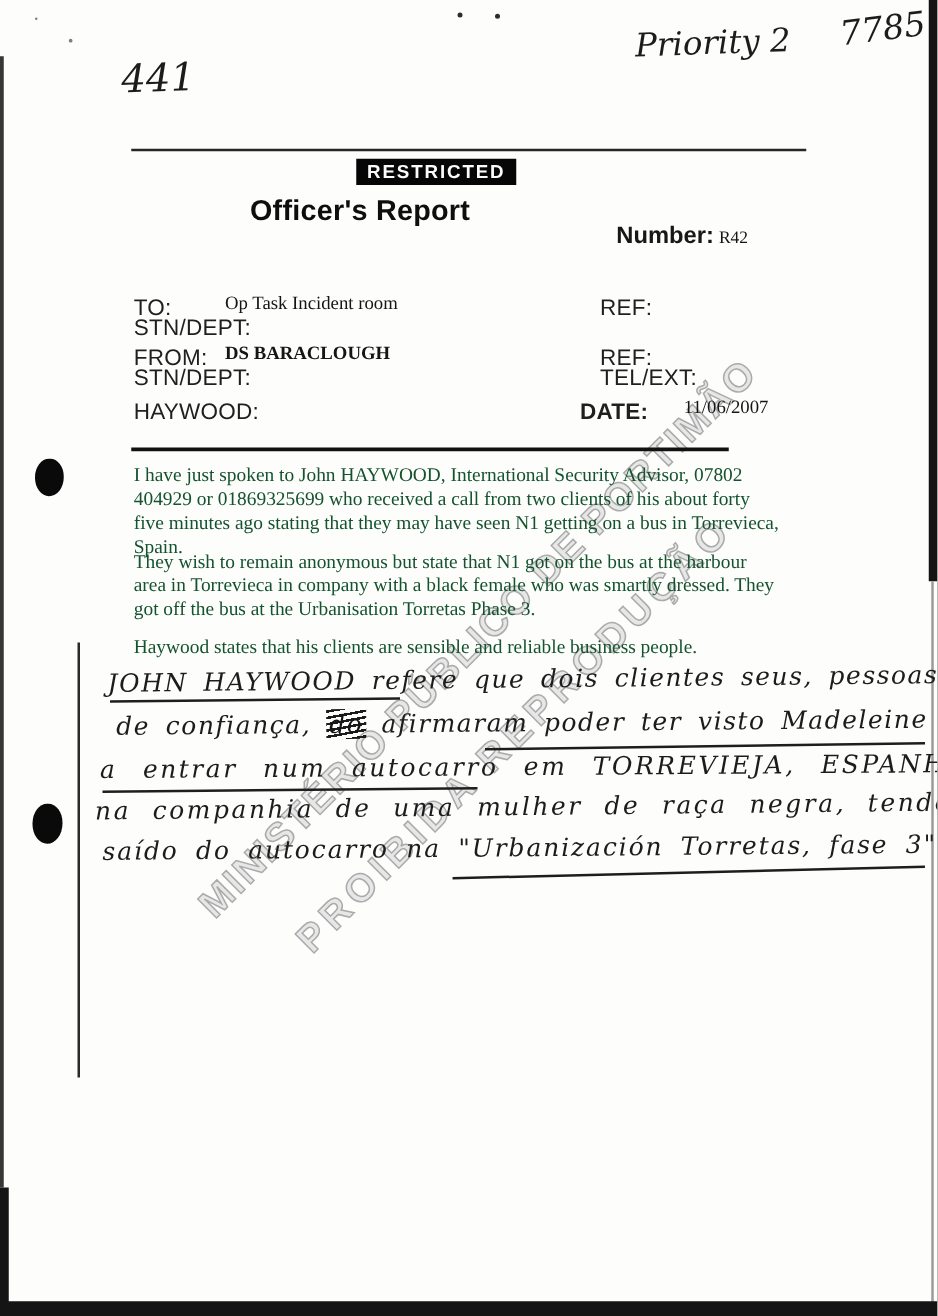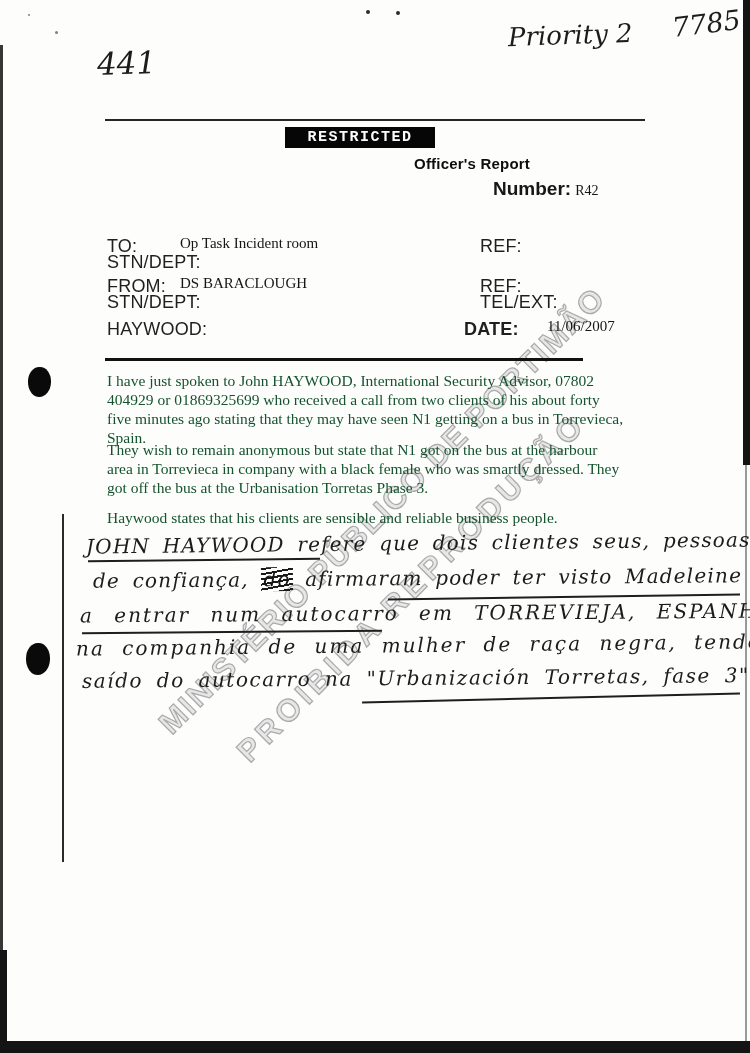--- a/index.html
+++ b/index.html
@@ -16,22 +16,22 @@
   
   .lbl{font-family:"Liberation Sans",sans-serif;font-size:18px;color:#1f1f1f;letter-spacing:.2px;}
   .val{font-family:"Liberation Serif",serif;font-size:15px;color:#151515;}
   .body-p{font-family:"Liberation Serif",serif;font-size:15.5px;line-height:1.22;color:#14532d;width:517px;}
   .banner{
     background:#060606;color:#fbfbfb;text-align:center;
     font-family:"Liberation Sans",sans-serif;font-weight:bold;font-size:15px;
     letter-spacing:1.5px;line-height:21px;
   }
   .report-title{
-    font-family:"Liberation Sans",sans-serif;font-weight:bold;font-size:15px;
-    text-align:right;color:#0e0e0e;letter-spacing:.2px;
+    font-family:"Liberation Sans",sans-serif;font-weight:bold;font-size:23px;
+    text-align:left;color:#0e0e0e;letter-spacing:.2px;
   }
   .num-lbl{font-family:"Liberation Sans",sans-serif;font-weight:bold;font-size:19px;color:#171717;}
   .rule{background:#262626;}
   
   .hw{
     font-family:"DejaVu Serif",serif;font-style:italic;color:#1c1c1c;
     white-space:nowrap;
   }
   .hw-note{font-size:20px;letter-spacing:1.2px;word-spacing:5px;}
   .scribble{
@@ -70,34 +70,34 @@
   <div class="abs dot" style="left:366px;top:10px;width:4px;height:4px;"></div>
   <div class="abs dot" style="left:396px;top:11px;width:4px;height:4px;"></div>
   <div class="abs dot" style="left:28px;top:14px;width:2px;height:2px;opacity:.6;"></div>
   <div class="abs dot" style="left:55px;top:31px;width:3px;height:3px;opacity:.6;"></div>
 
   <div class="abs hw fg" style="left:97px;top:45px;font-size:31px;transform:rotate(-2deg);">441</div>
   <div class="abs hw fg" style="left:508px;top:20px;font-size:26px;transform:rotate(-2deg);">Priority 2</div>
   <div class="abs hw fg" style="left:672px;top:8px;font-size:27px;transform:rotate(-7deg);">7785</div>
 
   <div class="abs rule fg" style="left:105px;top:119px;width:540px;height:2px;"></div>
-  <div class="abs banner fg" style="left:285px;top:127px;width:150px;height:21px;font-family:Liberation Mono, monospace;">RESTRICTED</div>
+  <div class="abs banner fg" style="left:285px;top:127px;width:128px;height:21px;">RESTRICTED</div>
   <div class="abs report-title fg" style="left:200px;top:155px;width:330px;">Officer's Report</div>
   <div class="abs fg" style="left:493px;top:178px;">
     <span class="num-lbl">Number:</span>
     <span class="val" style="font-size:14px;">R42</span>
   </div>
 
   <div class="abs lbl fg" style="left:107px;top:236px;">TO:</div>
   <div class="abs val fg" style="left:180px;top:235px;">Op Task Incident room</div>
   <div class="abs lbl fg" style="left:480px;top:236px;">REF:</div>
   <div class="abs lbl fg" style="left:107px;top:252px;">STN/DEPT:</div>
 
   <div class="abs lbl fg" style="left:107px;top:276px;text-align:center;">FROM:</div>
-  <div class="abs val fg" style="left:180px;top:275px;">DS BARACLOUGH</div>
+  <div class="abs val fg" style="left:180px;top:275px;font-weight:bold;">DS BARACLOUGH</div>
   <div class="abs lbl fg" style="left:480px;top:276px;">REF:</div>
   <div class="abs lbl fg" style="left:107px;top:292px;">STN/DEPT:</div>
   <div class="abs lbl fg" style="left:480px;top:292px;">TEL/EXT:</div>
 
   <div class="abs lbl fg" style="left:107px;top:319px;">HAYWOOD:</div>
   <div class="abs lbl fg" style="left:464px;top:319px;font-weight:bold;">DATE:</div>
   <div class="abs val fg" style="left:547px;top:318px;">11/06/2007</div>
 
   <div class="abs rule fg" style="left:105px;top:358px;width:478px;height:3px;background:#111;"></div>
 

